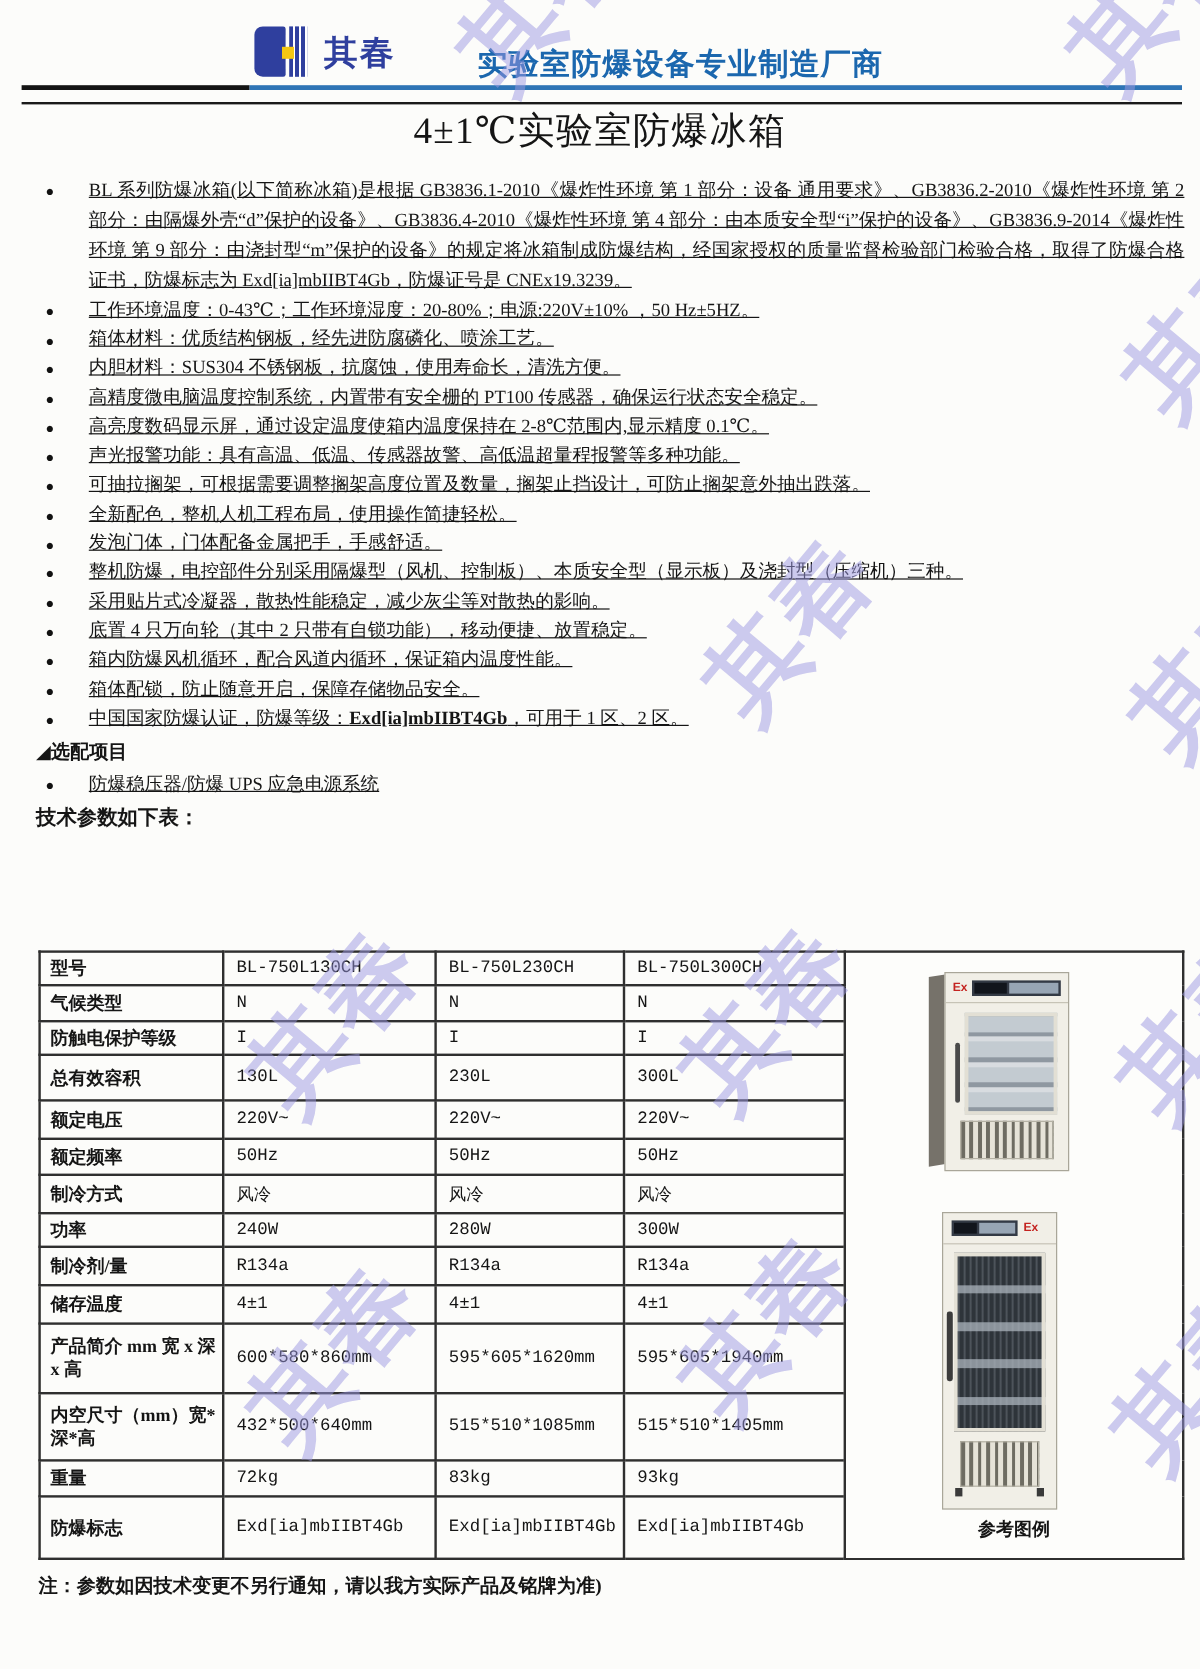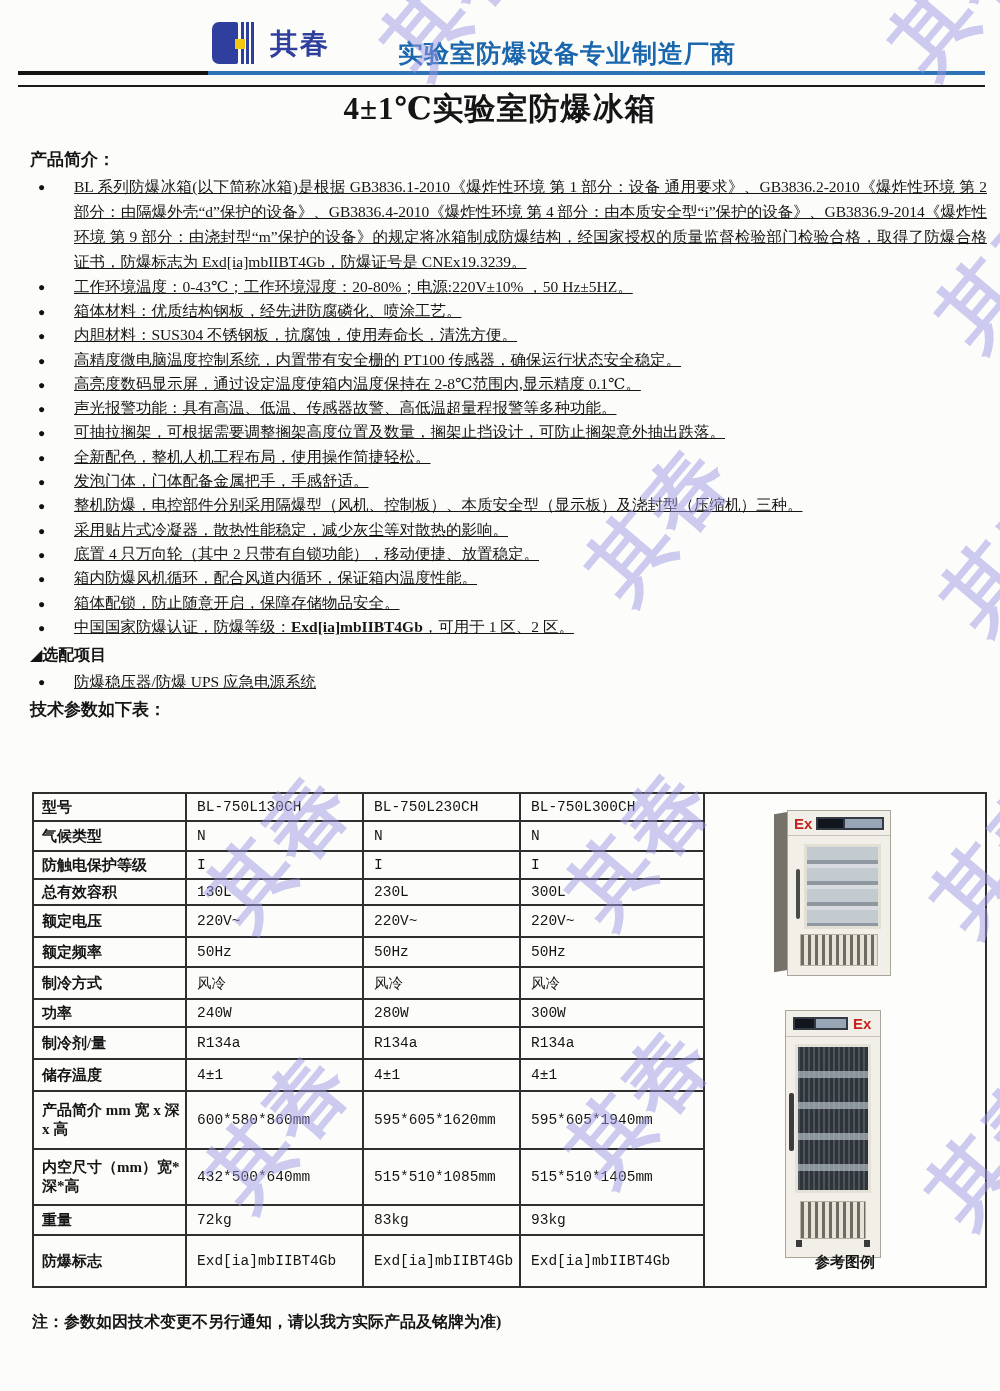--- a/index.html
+++ b/index.html
@@ -26,21 +26,21 @@
   .logo-text { font-size:28px; font-weight:bold; color:#2f3f9e; font-family:"Liberation Sans",sans-serif; letter-spacing:2px; }
   .slogan {
     position:absolute; left:398px; top:37px; font-size:25px; font-weight:bold;
     color:#1b67ae; font-family:"Liberation Sans",sans-serif; letter-spacing:1px; z-index:2;
   }
   .ruleA-black { position:absolute; left:18px; top:71px; width:190px; height:4px; background:#141414; }
   .ruleA-blue  { position:absolute; left:208px; top:71px; width:777px; height:4px; background:#2e74b5; }
   .ruleB { position:absolute; left:18px; top:85px; width:967px; height:2px; background:#1a1a1a; }
   .doc-title {
     position:absolute; left:0; top:88px; width:100%; text-align:center;
-    font-size:31px; font-weight:bold; letter-spacing:1px;
+    font-size:31px; font-weight:normal; letter-spacing:1px;
   }
   
   .content { position:absolute; left:30px; top:146px; width:957px; z-index:3; }
   .sec-h { font-size:17px; font-weight:bold; margin:2px 0 3px 0; }
   .sec-h.small { font-size:16px; }
   ul.blist { list-style:none; }
   ul.blist li {
     position:relative; padding-left:44px; font-size:15.5px; line-height:25px;
     text-align:justify;
     text-decoration:underline;
@@ -63,21 +63,21 @@
   table.params td.val {
     font-family:"Liberation Mono","DejaVu Sans Mono",monospace;
     font-size:14.5px; padding:2px 4px 2px 10px;
   }
   td.img-cell { position:relative; background:#fdfdfb; padding:0; }
   
   .f1 { position:absolute; left:82px; top:16px; width:104px; height:166px; }
   .f1 .side { position:absolute; left:-13px; top:3px; width:15px; height:158px; background:#76726a; transform:skewY(-9deg); }
   .f1 .bodyy { position:absolute; inset:0; background:#f1efe7; border:1px solid #a9a699; }
   .f1 .panel { position:absolute; left:0; right:0; top:0; height:25px; border-bottom:1px solid #c6c3b6; display:flex; align-items:center; gap:4px; padding:0 6px; }
-  .ex-txt { color:#c42320; font-weight:bold; font-size:15px; font-family:"Liberation Sans",sans-serif; }
+  .ex-txt { color:#c42320; font-weight:bold; font-size:10px; font-family:"Liberation Sans",sans-serif; }
   .disp { height:13px; background:#333a45; flex:1; display:flex; align-items:center; padding:2px; gap:2px; }
   .disp .scr { width:38%; height:100%; background:#11151c; }
   .disp .btns { flex:1; height:100%; background:#97a5b4; }
   .f1 .door { position:absolute; left:16px; right:9px; top:33px; bottom:46px; border:3px solid #e2dfd4; background:
       repeating-linear-gradient(180deg,#c3cbd1 0 13px,#8f98a1 13px 17px,#d8dce0 17px 21px); }
   .f1 .handle { position:absolute; left:8px; top:58px; width:4px; height:50px; background:#4a4a4a; border-radius:2px; }
   .f1 .grille { position:absolute; left:12px; right:12px; bottom:9px; height:32px; border:1px solid #b5b2a5;
       background:repeating-linear-gradient(90deg,#6e6c62 0 3px,#e6e3d8 3px 7px),
                  repeating-linear-gradient(0deg,rgba(110,108,98,0.45) 0 3px,rgba(0,0,0,0) 3px 6px); }
   .f2 { position:absolute; left:80px; top:216px; width:96px; height:248px; }
@@ -122,21 +122,20 @@
     </div>
     <div class="logo-text">其春</div>
   </div>
   <div class="slogan">实验室防爆设备专业制造厂商</div>
   <div class="ruleA-black"></div>
   <div class="ruleA-blue"></div>
   <div class="ruleB"></div>
   <div class="doc-title">4±1℃实验室防爆冰箱</div>
 
   <div class="content">
-    <div class="sec-h">产品简介：</div>
     <ul class="blist">
       <li>BL 系列防爆冰箱(以下简称冰箱)是根据 GB3836.1-2010《爆炸性环境 第 1 部分：设备 通用要求》、GB3836.2-2010《爆炸性环境 第 2 部分：由隔爆外壳“d”保护的设备》、GB3836.4-2010《爆炸性环境 第 4 部分：由本质安全型“i”保护的设备》、GB3836.9-2014《爆炸性环境 第 9 部分：由浇封型“m”保护的设备》的规定将冰箱制成防爆结构，经国家授权的质量监督检验部门检验合格，取得了防爆合格证书，防爆标志为 Exd[ia]mbIIBT4Gb，防爆证号是 CNEx19.3239。</li>
     </ul>
 
     <ul class="blist">
       <li>工作环境温度：0-43℃；工作环境湿度：20-80%；电源:220V±10% ，50 Hz±5HZ。</li>
     </ul>
 
     <ul class="blist feat">
       <li>箱体材料：优质结构钢板，经先进防腐磷化、喷涂工艺。</li>
@@ -217,21 +216,21 @@
       <td class="val">N</td>
       <td class="val">N</td>
       <td class="val">N</td>
     </tr>
     <tr style="height:28px">
       <th>防触电保护等级</th>
       <td class="val">I</td>
       <td class="val">I</td>
       <td class="val">I</td>
     </tr>
-    <tr style="height:26px">
+    <tr style="height:38px">
       <th>总有效容积</th>
       <td class="val">130L</td>
       <td class="val">230L</td>
       <td class="val">300L</td>
     </tr>
     <tr style="height:32px">
       <th>额定电压</th>
       <td class="val">220V~</td>
       <td class="val">220V~</td>
       <td class="val">220V~</td>

